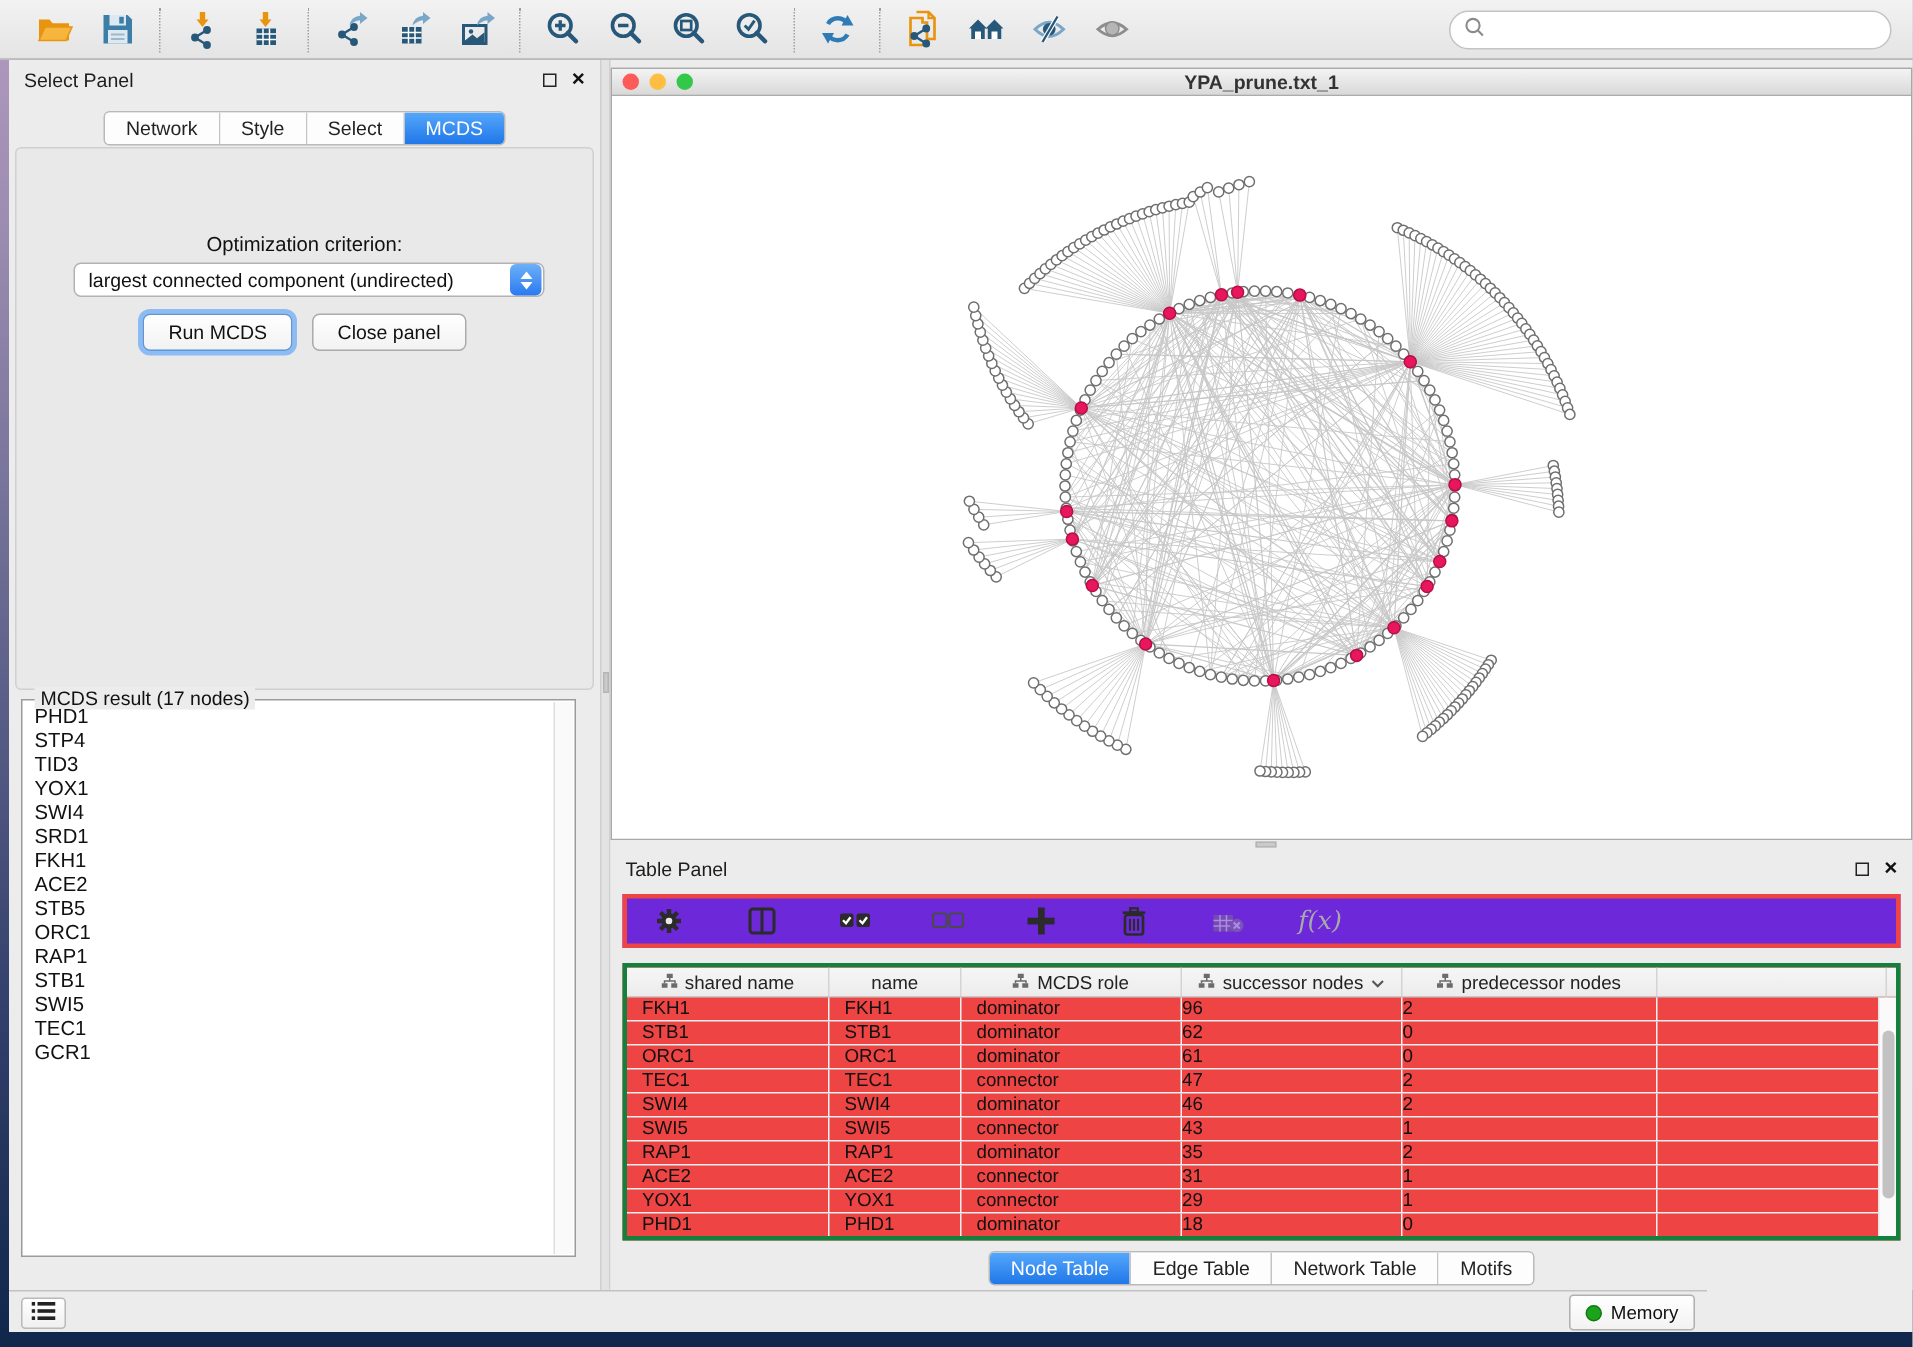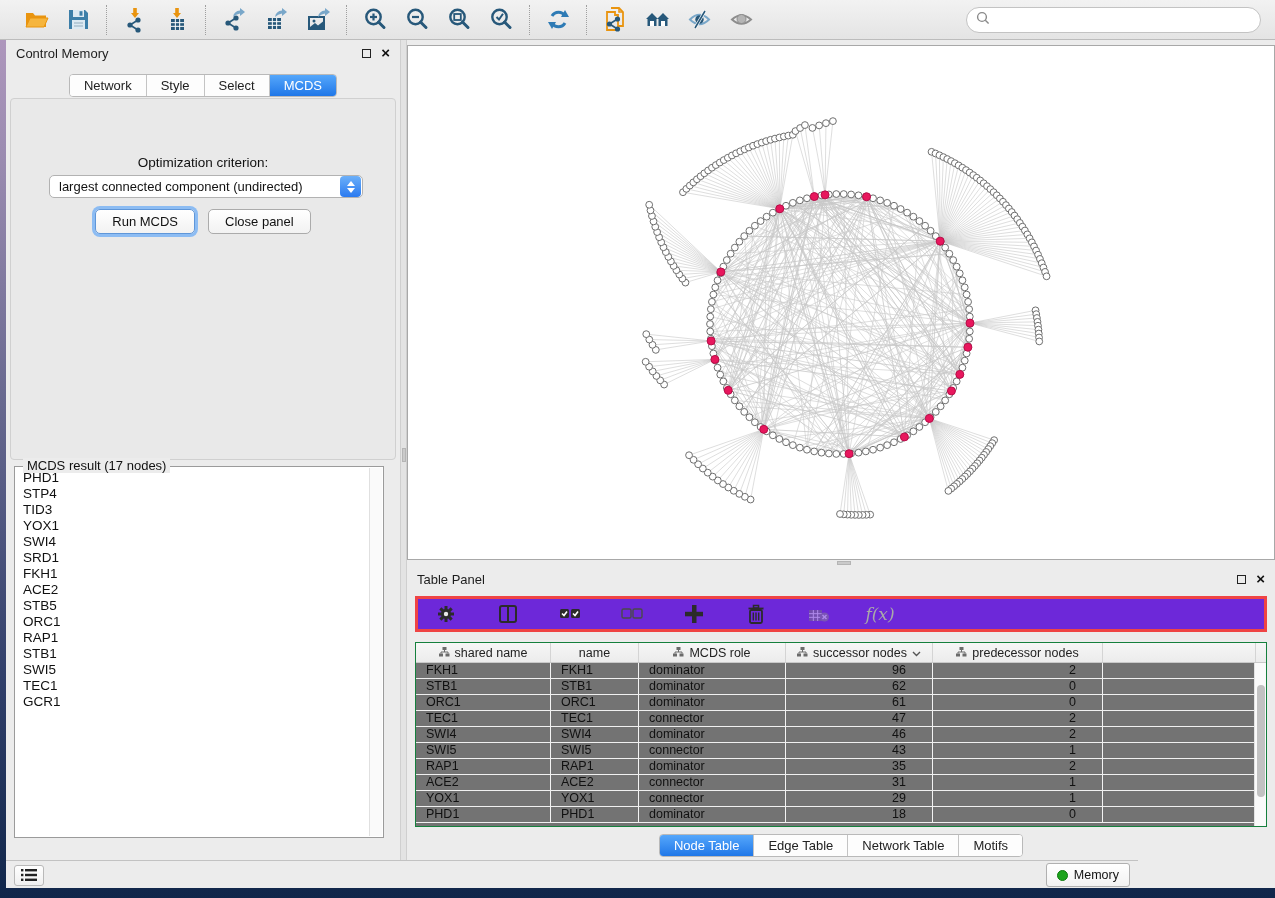--- a/index.html
+++ b/index.html
@@ -82,29 +82,29 @@
     font-weight:600; color:#333; }
   .net-canvas { position:absolute; left:0; top:19px; width:866px; height:494px; background:#fff; }
 
   
   .tpanel { left:401px; top:526px; width:868px; height:294px; background:#ececec; }
   .t-toolbar { position:absolute; left:8px; top:30px; width:852px; height:36px;
     background:#6d28d9; border:3px solid #ef4444; display:flex; align-items:center; gap:38px; padding-left:16px; }
   .t-toolbar .tico { display:flex; align-items:center; justify-content:center; width:24px; height:24px; }
   .fx { font-family:"DejaVu Serif", serif; font-style:italic; font-size:17px; color:#a9a9a9; }
 
-  .ntable { position:absolute; left:8px; top:76px; width:852px; height:185px; background:#737373;
-    border:1px solid #15803d; overflow:hidden; }
+  .ntable { position:absolute; left:8px; top:76px; width:852px; height:185px; background:#ef4444;
+    border:3px solid #15803d; overflow:hidden; }
   .thead { display:flex; height:20px; background:linear-gradient(180deg,#f6f6f6,#ececec);
     border-bottom:1px solid #c9c9c9; }
   .th { display:flex; align-items:center; justify-content:center; gap:5px;
     font-size:12.5px; color:#222; border-right:1px solid #d4d4d4; }
   .trow { display:flex; height:16px; border-bottom:1px solid #f0f0f0; }
   .td { font-size:12.5px; color:#111; line-height:15px; white-space:nowrap; overflow:hidden; border-right:1px solid #f3f3f3; }
-  .td.num { text-align:right; }
+  .td.num { text-align:left; }
   .tbl-scroll { position:absolute; right:0; top:20px; width:12px; bottom:0;
     background:#fafafa; border-left:1px solid #e3e3e3; }
   .tbl-thumb { position:absolute; left:1.5px; top:22px; width:8px; height:112px; background:#c2c2c2; border-radius:4px; }
 
   .ttabs-row { position:absolute; left:0; top:268px; width:100%; display:flex; justify-content:center; }
 
   
   .statusbar { left:0; top:820px; width:1132px; height:28px; background:#ececec;
     border-top:1px solid #c2c2c2; }
   .list-btn { position:absolute; left:8px; top:4px; width:30px; height:21px;
@@ -295,21 +295,21 @@
         </svg>
     </span>
     <input placeholder="" style="">
   </div>
 </div>
 
 <div class="abs app">
 
   <div class="abs cpanel">
     <div class="panel-titlebar">
-      <span class="panel-title">Control Memory</span>
+      <span class="panel-title">Select Panel</span>
       <span class="panel-wins">
         <span class="float-ic"></span>
         <span class="close-ic">×</span>
       </span>
     </div>
 
     <div class="tabs-row">
       <div class="seg" id="cp-tabs">
           <div class="tab">Network</div>
           <div class="tab">Style</div>
@@ -354,20 +354,26 @@
         </div>
       <div class="list-scroll"></div>
     </div>
   </div>
 
   <div class="abs vsplit">
       <div class="handle"></div>
     </div>
 
   <div class="abs netwin">
+    <div class="net-titlebar">
+      <span class="tl" id="tl-red" style="background: rgb(252, 91, 87);"></span>
+      <span class="tl" id="tl-yellow" style="background: rgb(253, 190, 65);"></span>
+      <span class="tl" id="tl-green" style="background: rgb(52, 200, 74);"></span>
+      <span class="net-title">YPA_prune.txt_1</span>
+    </div>
     <div class="net-canvas">
       <svg id="net-svg" width="866" height="494">
           <g stroke="#9b9b9b" stroke-width="0.6" opacity="0.55">
             <line x1="371.771515434418" y1="143.7935346999421" x2="406.3045457507136" y2="131.56474729917616" stroke-width="0.8"></line>
             <line x1="371.771515434418" y1="143.7935346999421" x2="417.05817043592737" y2="129.86154047194847" stroke-width="0.8"></line>
             <line x1="371.771515434418" y1="143.7935346999421" x2="561.9968319917014" y2="258.09243616126497" stroke-width="0.8"></line>
             <line x1="371.771515434418" y1="143.7935346999421" x2="306.9116608411929" y2="294.3964321152747" stroke-width="0.8"></line>
             <line x1="371.771515434418" y1="143.7935346999421" x2="543.4317490912746" y2="325.95494973830705" stroke-width="0.8"></line>
             <line x1="371.771515434418" y1="143.7935346999421" x2="320.2192046924065" y2="325.37057932850877" stroke-width="0.8"></line>
             <line x1="371.771515434418" y1="143.7935346999421" x2="496.409626896213" y2="371.9220968769648" stroke-width="0.8"></line>

